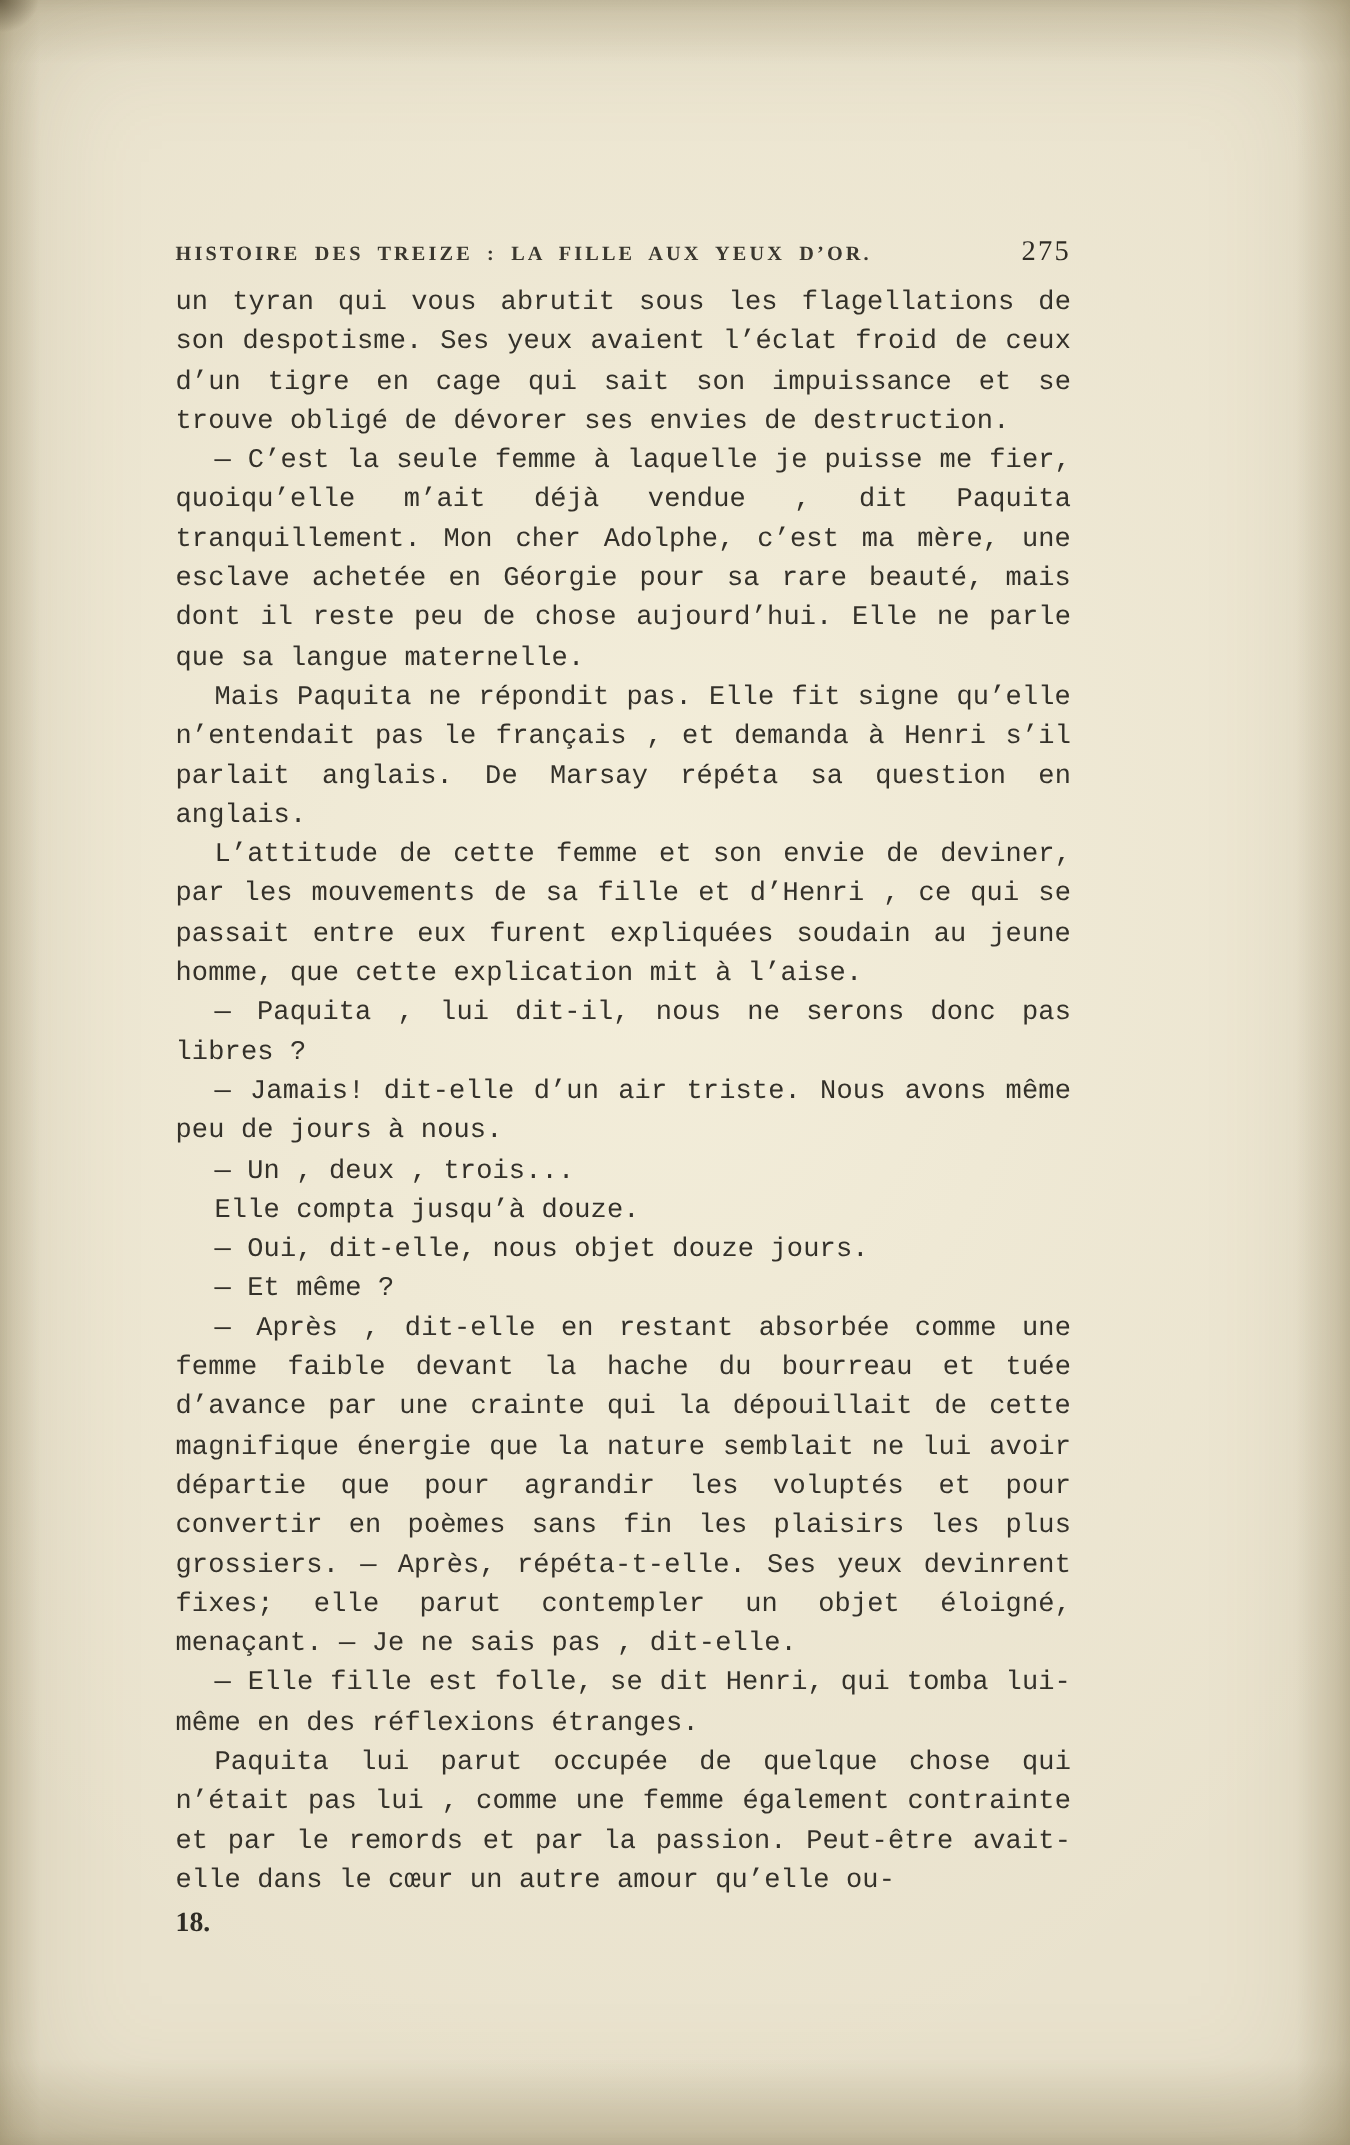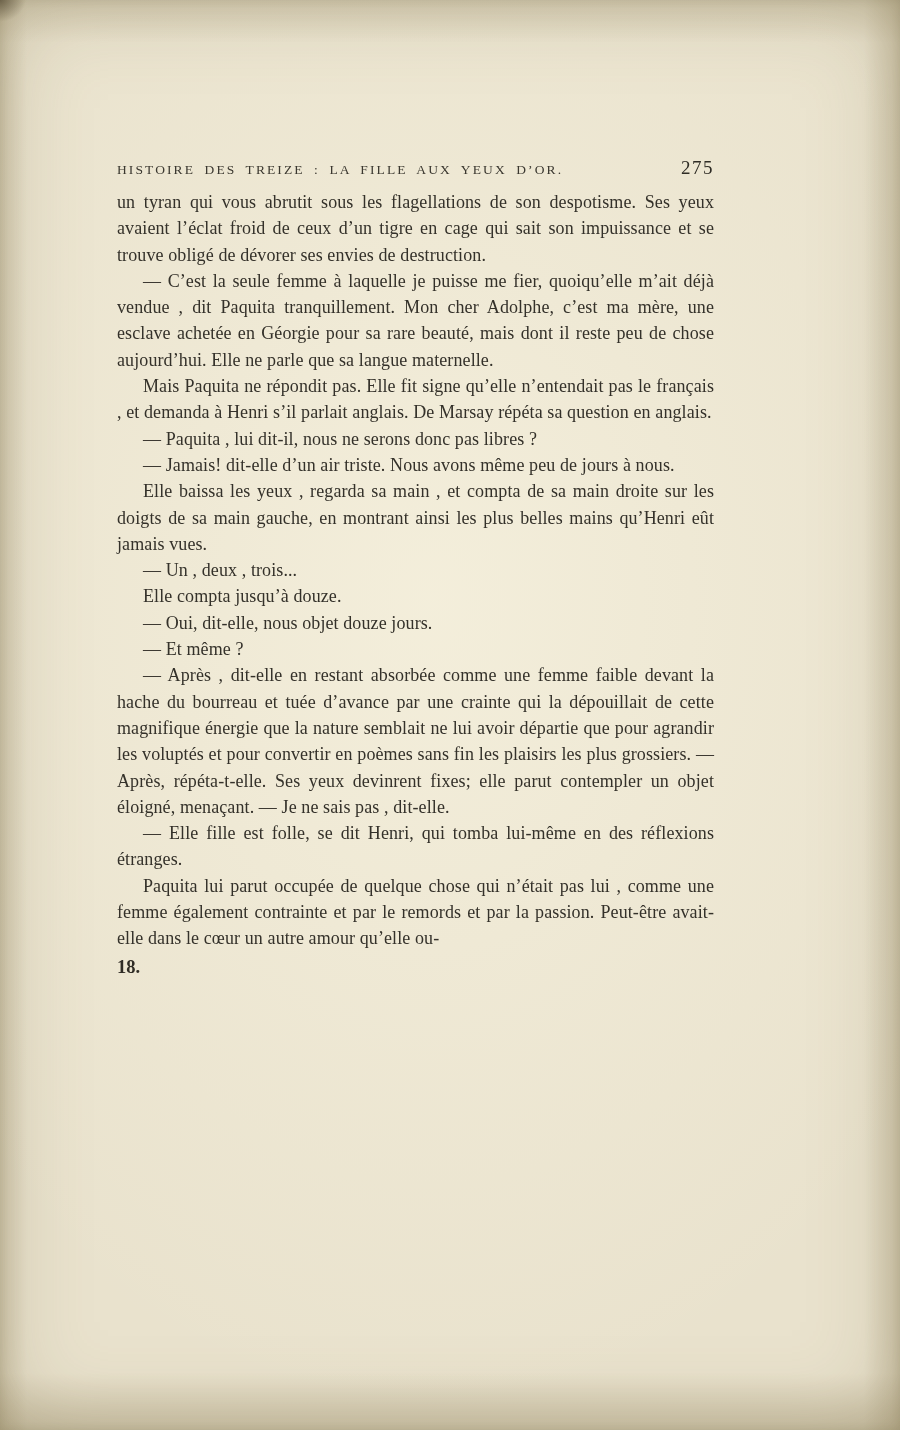--- a/index.html
+++ b/index.html
@@ -40,41 +40,42 @@
     color: #34312a;
   }
   .running-head {
     display: flex;
     justify-content: space-between;
     align-items: baseline;
     margin-bottom: 10px;
   }
   .head-title {
     font-size: 13.5px;
-    font-weight: normal;
+    font-weight: bold;
     letter-spacing: 2.1px;
     word-spacing: 4px;
     color: #3a372f;
     white-space: nowrap;
   }
   .head-page {
     font-size: 19px;
     font-weight: normal;
     letter-spacing: 1.5px;
     color: #2f2c25;
   }
   .text-block {
     text-align: justify;
     font-size: 18px;
     line-height: 26.3px;
     letter-spacing: 0.1px;
   }
   .text-block p {
     margin: 0;
     text-indent: 26px;
+    font-family: Liberation Mono, monospace;
   }
   .text-block p.no-indent {
     text-indent: 0;
   }
   .signature {
     margin-top: 5px;
     text-align: left;
     padding-right: 42px;
     font-size: 18.5px;
     font-weight: bold;
@@ -89,23 +90,23 @@
 
     <header class="running-head">
       <span class="head-title">HISTOIRE DES TREIZE : LA FILLE AUX YEUX D’OR.</span>
       <span class="head-page">275</span>
     </header>
 
     <main class="text-block">
         <p class="no-indent">un tyran qui vous abrutit sous les flagellations de son despotisme. Ses yeux avaient l’éclat froid de ceux d’un tigre en cage qui sait son impuissance et se trouve obligé de dévorer ses envies de destruction.</p>
         <p>— C’est la seule femme à laquelle je puisse me fier, quoiqu’elle m’ait déjà vendue , dit Paquita tranquillement. Mon cher Adolphe, c’est ma mère, une esclave achetée en Géorgie pour sa rare beauté, mais dont il reste peu de chose aujourd’hui. Elle ne parle que sa langue maternelle.</p>
         <p>Mais Paquita ne répondit pas. Elle fit signe qu’elle n’entendait pas le français , et demanda à Henri s’il parlait anglais. De Marsay répéta sa question en anglais.</p>
+        <p>L’attitude de cette femme et son envie de deviner, par les mouvements de sa fille et d’Henri , ce qui se passait entre eux furent expliquées soudain au jeune homme, que cette explication mit à l’aise.</p>
         <p>— Paquita , lui dit-il, nous ne serons donc pas libres ?</p>
         <p>— Jamais! dit-elle d’un air triste. Nous avons même peu de jours à nous.</p>
-        <p>Elle baissa les yeux , regarda sa main , et compta de sa main droite sur les doigts de sa main gauche, en montrant ainsi les plus belles mains qu’Henri eût jamais vues.</p>
         <p>— Un , deux , trois...</p>
         <p>Elle compta jusqu’à douze.</p>
         <p>— Oui, dit-elle, nous objet douze jours.</p>
         <p>— Et même ?</p>
         <p>— Après , dit-elle en restant absorbée comme une femme faible devant la hache du bourreau et tuée d’avance par une crainte qui la dépouillait de cette magnifique énergie que la nature semblait ne lui avoir départie que pour agrandir les voluptés et pour convertir en poèmes sans fin les plaisirs les plus grossiers. — Après, répéta-t-elle. Ses yeux devinrent fixes; elle parut contempler un objet éloigné, menaçant. — Je ne sais pas , dit-elle.</p>
         <p>— Elle fille est folle, se dit Henri, qui tomba lui-même en des réflexions étranges.</p>
         <p>Paquita lui parut occupée de quelque chose qui n’était pas lui , comme une femme également contrainte et par le remords et par la passion. Peut-être avait-elle dans le cœur un autre amour qu’elle ou-</p>
       </main>
 
     <div class="signature">18.</div>

